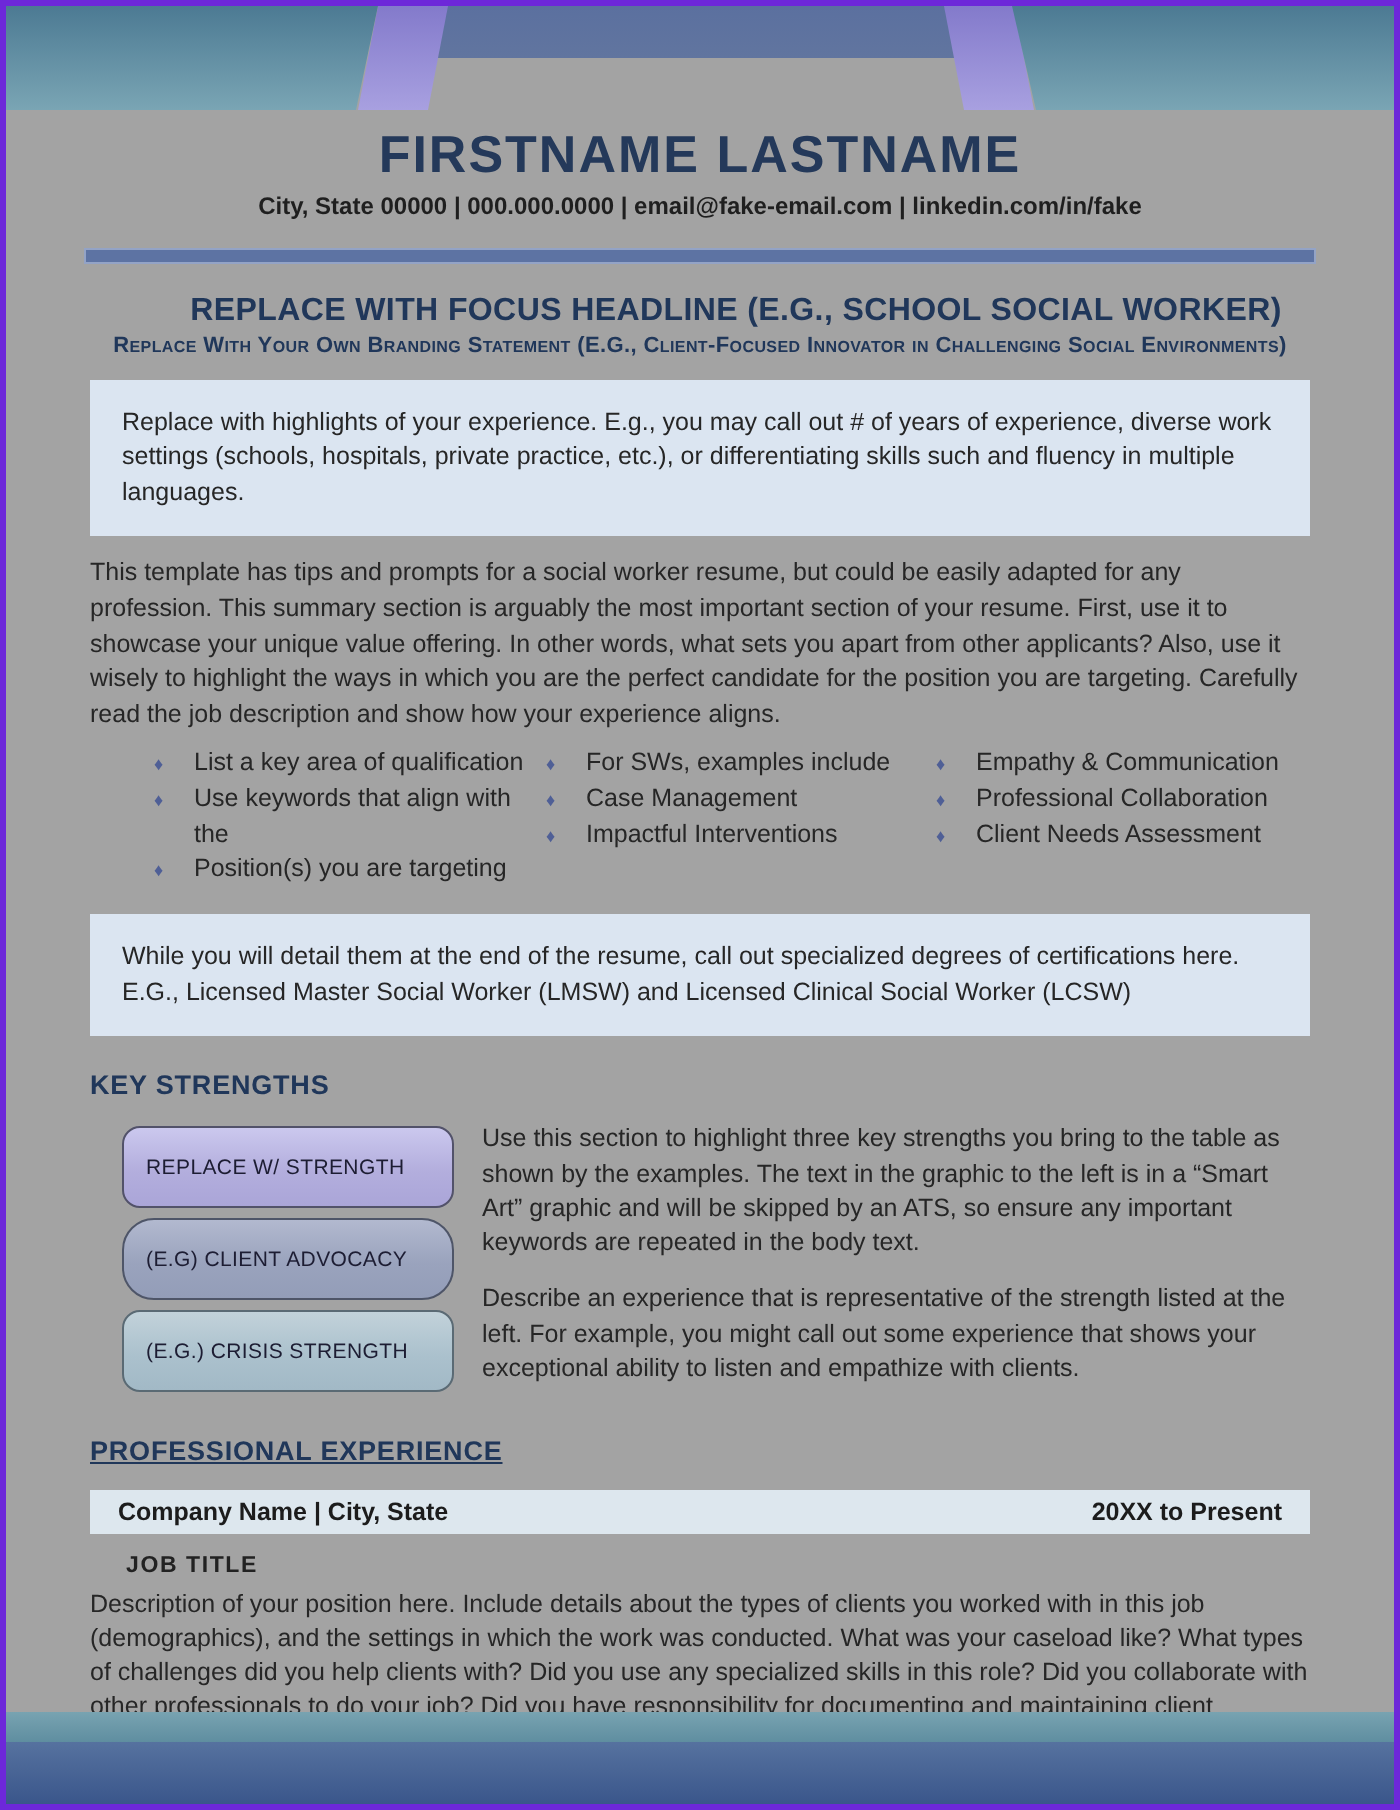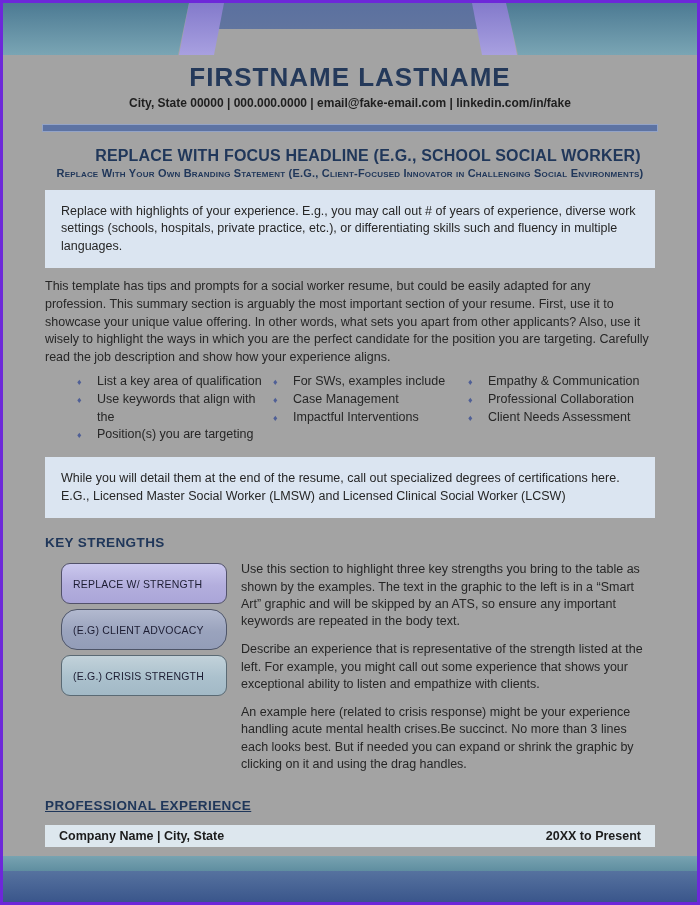--- a/index.html
+++ b/index.html
@@ -175,21 +175,20 @@
   <div class="sect">KEY STRENGTHS</div>
   <div class="strengths">
     <div class="strength-stack">
       <div class="shape-btn b1">REPLACE W/ STRENGTH</div>
       <div class="shape-btn b2">(E.G) CLIENT ADVOCACY</div>
       <div class="shape-btn b3">(E.G.) CRISIS STRENGTH</div>
     </div>
     <div class="strength-text">
       <p>Use this section to highlight three key strengths you bring to the table as shown by the examples. The text in the graphic to the left is in a “Smart Art” graphic and will be skipped by an ATS, so ensure any important keywords are repeated in the body text.</p>
       <p>Describe an experience that is representative of the strength listed at the left. For example, you might call out some experience that shows your exceptional ability to listen and empathize with clients.</p>
-      <p>An example here (related to crisis response) might be your experience handling acute mental health crises.Be succinct. No more than 3 lines each looks best. But if needed you can expand or shrink the graphic by clicking on it and using the drag handles.</p>
     </div>
   </div>
 
   <div class="sect" style="margin-top:14px;text-decoration:underline;">PROFESSIONAL EXPERIENCE</div>
   <div class="company-bar">
     <span>Company Name | City, State</span>
     <span>20XX to Present</span>
   </div>
   <div class="job-title">JOB TITLE</div>
   <div class="job-desc">Description of your position here. Include details about the types of clients you worked with in this job (demographics), and the settings in which the work was conducted. What was your caseload like? What types of challenges did you help clients with? Did you use any specialized skills in this role?  Did you collaborate with other professionals to do your job? Did you have responsibility for documenting and maintaining client records? Etc.</div>

